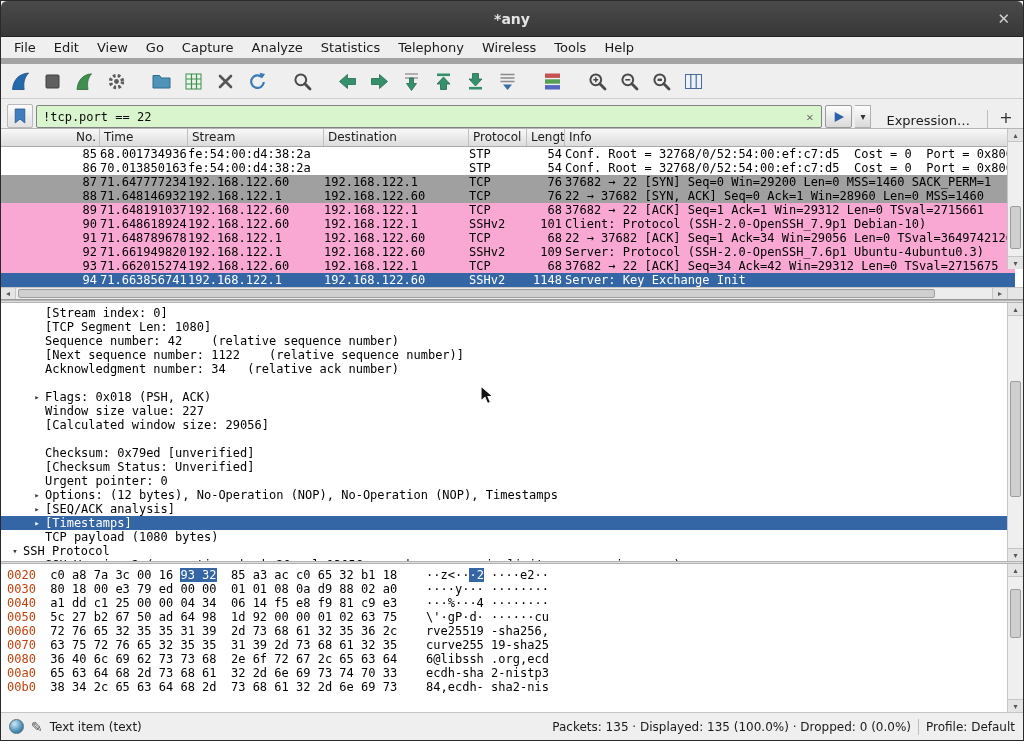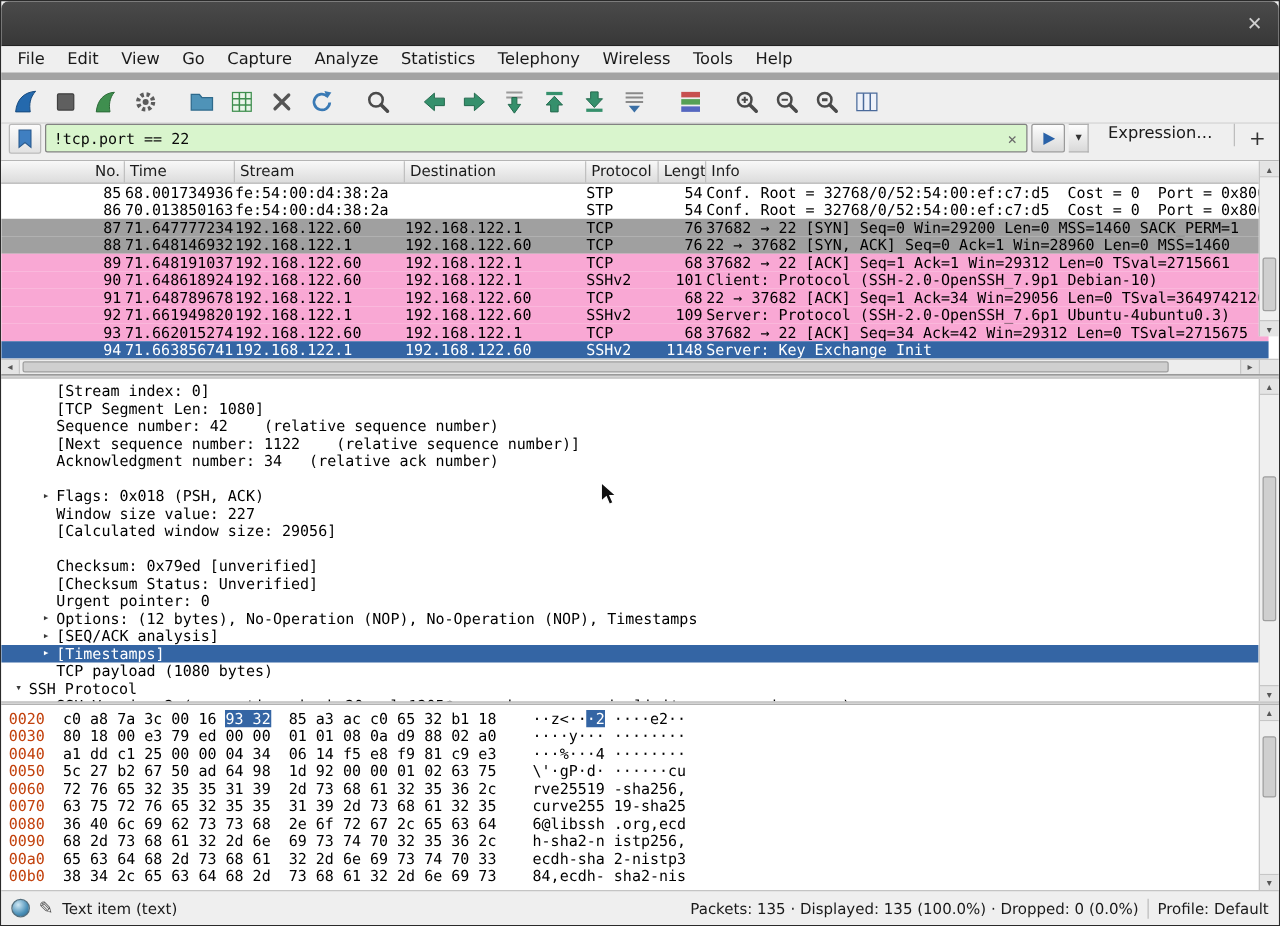--- a/index.html
+++ b/index.html
@@ -15,21 +15,21 @@
   
   .menubar{flex:0 0 23px;background:#efefef;display:flex;align-items:flex-end;padding-left:4px;border-bottom:6px solid #a3a3a3}
   .menu-item{padding:3px 9px;font-size:13px;color:#1a1a1a;white-space:nowrap}
 
   
   .toolbar{flex:0 0 35px;background:#efefef;display:flex;align-items:center;padding:0 5px;gap:4px;border-bottom:1px solid #cfcfcf}
   .tb-btn{width:28px;height:28px;flex:0 0 28px;display:flex;align-items:center;justify-content:center;border-radius:3px}
   .tb-sep{width:9px;flex:0 0 9px;height:24px}
 
   
-  .filterbar{flex:0 0 30px;background:#efefef;display:flex;align-items:flex-start;padding:0 6px;gap:3px;border-bottom:1px solid #b5b5b5}
+  .filterbar{flex:0 0 30px;background:#efefef;display:flex;align-items:flex-end;padding:0 6px;gap:3px;border-bottom:1px solid #b5b5b5}
   .fb-bookmark{width:26px;height:24px;display:flex;align-items:center;justify-content:center;border:1px solid #b9b9b9;border-radius:2px;background:linear-gradient(#fbfbfb,#e2e2e2)}
   .filter-input{flex:1;height:23px;background:#d9f5cd;border:1px solid #828282;border-radius:2px;display:flex;align-items:center;padding:0 6px;font-family:"DejaVu Sans Mono","Liberation Mono",monospace;font-size:12px;color:#0a0a0a}
   .filter-text{flex:1;white-space:pre;overflow:hidden}
   .filter-clear{color:#6a6a6a;font-weight:bold;font-size:12px;padding:0 2px}
   .apply-btn{width:27px;height:23px;display:flex;align-items:center;justify-content:center;border:1px solid #9a9a9a;border-radius:2px;background:linear-gradient(#fdfdfd,#d9d9d9)}
   .fb-chevron{width:16px;height:23px;display:flex;align-items:center;justify-content:center;font-size:10px;color:#333;border:1px solid #b0b0b0;border-left:none;background:linear-gradient(#fdfdfd,#d9d9d9)}
   .expr-btn{margin:0 10px 0 12px;font-size:13px;color:#1a1a1a;white-space:nowrap}
   .fb-sep{width:1px;height:18px;background:#bdbdbd;margin:0 4px}
   .add-btn{width:22px;height:22px;display:flex;align-items:center;justify-content:center;font-size:16px;color:#333}
 
@@ -93,20 +93,21 @@
   .sb-vsep{width:1px;height:16px;background:#bdbdbd}
 
   .cursor{position:absolute;left:480px;top:385px;z-index:20}
 </style>
 </head>
 <body>
 
 <div class="window">
 
   <div class="titlebar">
+    <div class="title">*any</div>
     <div class="close-btn">✕</div>
   </div>
 
   <div class="menubar">
       <div class="menu-item">File</div>
       <div class="menu-item">Edit</div>
       <div class="menu-item">View</div>
       <div class="menu-item">Go</div>
       <div class="menu-item">Capture</div>
       <div class="menu-item">Analyze</div>
@@ -419,21 +420,20 @@
 
   <div class="hexwrap">
     <div class="hexdump">
         <div class="hx-line"><span class="hx-off">0020  </span><span>c0 a8 7a 3c 00 16 </span><span class="hx-sel">93 32</span><span>  85 a3 ac c0 65 32 b1 18</span><span>    </span><span>··z&lt;··</span><span class="hx-sel">·2</span><span> ····e2··</span></div>
         <div class="hx-line"><span class="hx-off">0030  </span><span>80 18 00 e3 79 ed 00 00  01 01 08 0a d9 88 02 a0</span><span>    </span><span>····y··· ········</span></div>
         <div class="hx-line"><span class="hx-off">0040  </span><span>a1 dd c1 25 00 00 04 34  06 14 f5 e8 f9 81 c9 e3</span><span>    </span><span>···%···4 ········</span></div>
         <div class="hx-line"><span class="hx-off">0050  </span><span>5c 27 b2 67 50 ad 64 98  1d 92 00 00 01 02 63 75</span><span>    </span><span>\'·gP·d· ······cu</span></div>
         <div class="hx-line"><span class="hx-off">0060  </span><span>72 76 65 32 35 35 31 39  2d 73 68 61 32 35 36 2c</span><span>    </span><span>rve25519 -sha256,</span></div>
         <div class="hx-line"><span class="hx-off">0070  </span><span>63 75 72 76 65 32 35 35  31 39 2d 73 68 61 32 35</span><span>    </span><span>curve255 19-sha25</span></div>
         <div class="hx-line"><span class="hx-off">0080  </span><span>36 40 6c 69 62 73 73 68  2e 6f 72 67 2c 65 63 64</span><span>    </span><span>6@libssh .org,ecd</span></div>
-        <div class="hx-line"><span class="hx-off">0090  </span><span>68 2d 73 68 61 32 2d 6e  69 73 74 70 32 35 36 2c</span><span>    </span><span>h-sha2-n istp256,</span></div>
         <div class="hx-line"><span class="hx-off">00a0  </span><span>65 63 64 68 2d 73 68 61  32 2d 6e 69 73 74 70 33</span><span>    </span><span>ecdh-sha 2-nistp3</span></div>
         <div class="hx-line"><span class="hx-off">00b0  </span><span>38 34 2c 65 63 64 68 2d  73 68 61 32 2d 6e 69 73</span><span>    </span><span>84,ecdh- sha2-nis</span></div>
       </div>
     <div class="vscroll">
       <div class="sb-btn">▴</div>
       <div class="sb-track">
           <div class="sb-thumb" style="top:10%;height:40%"></div>
         </div>
       <div class="sb-btn bot">▾</div>
     </div>

